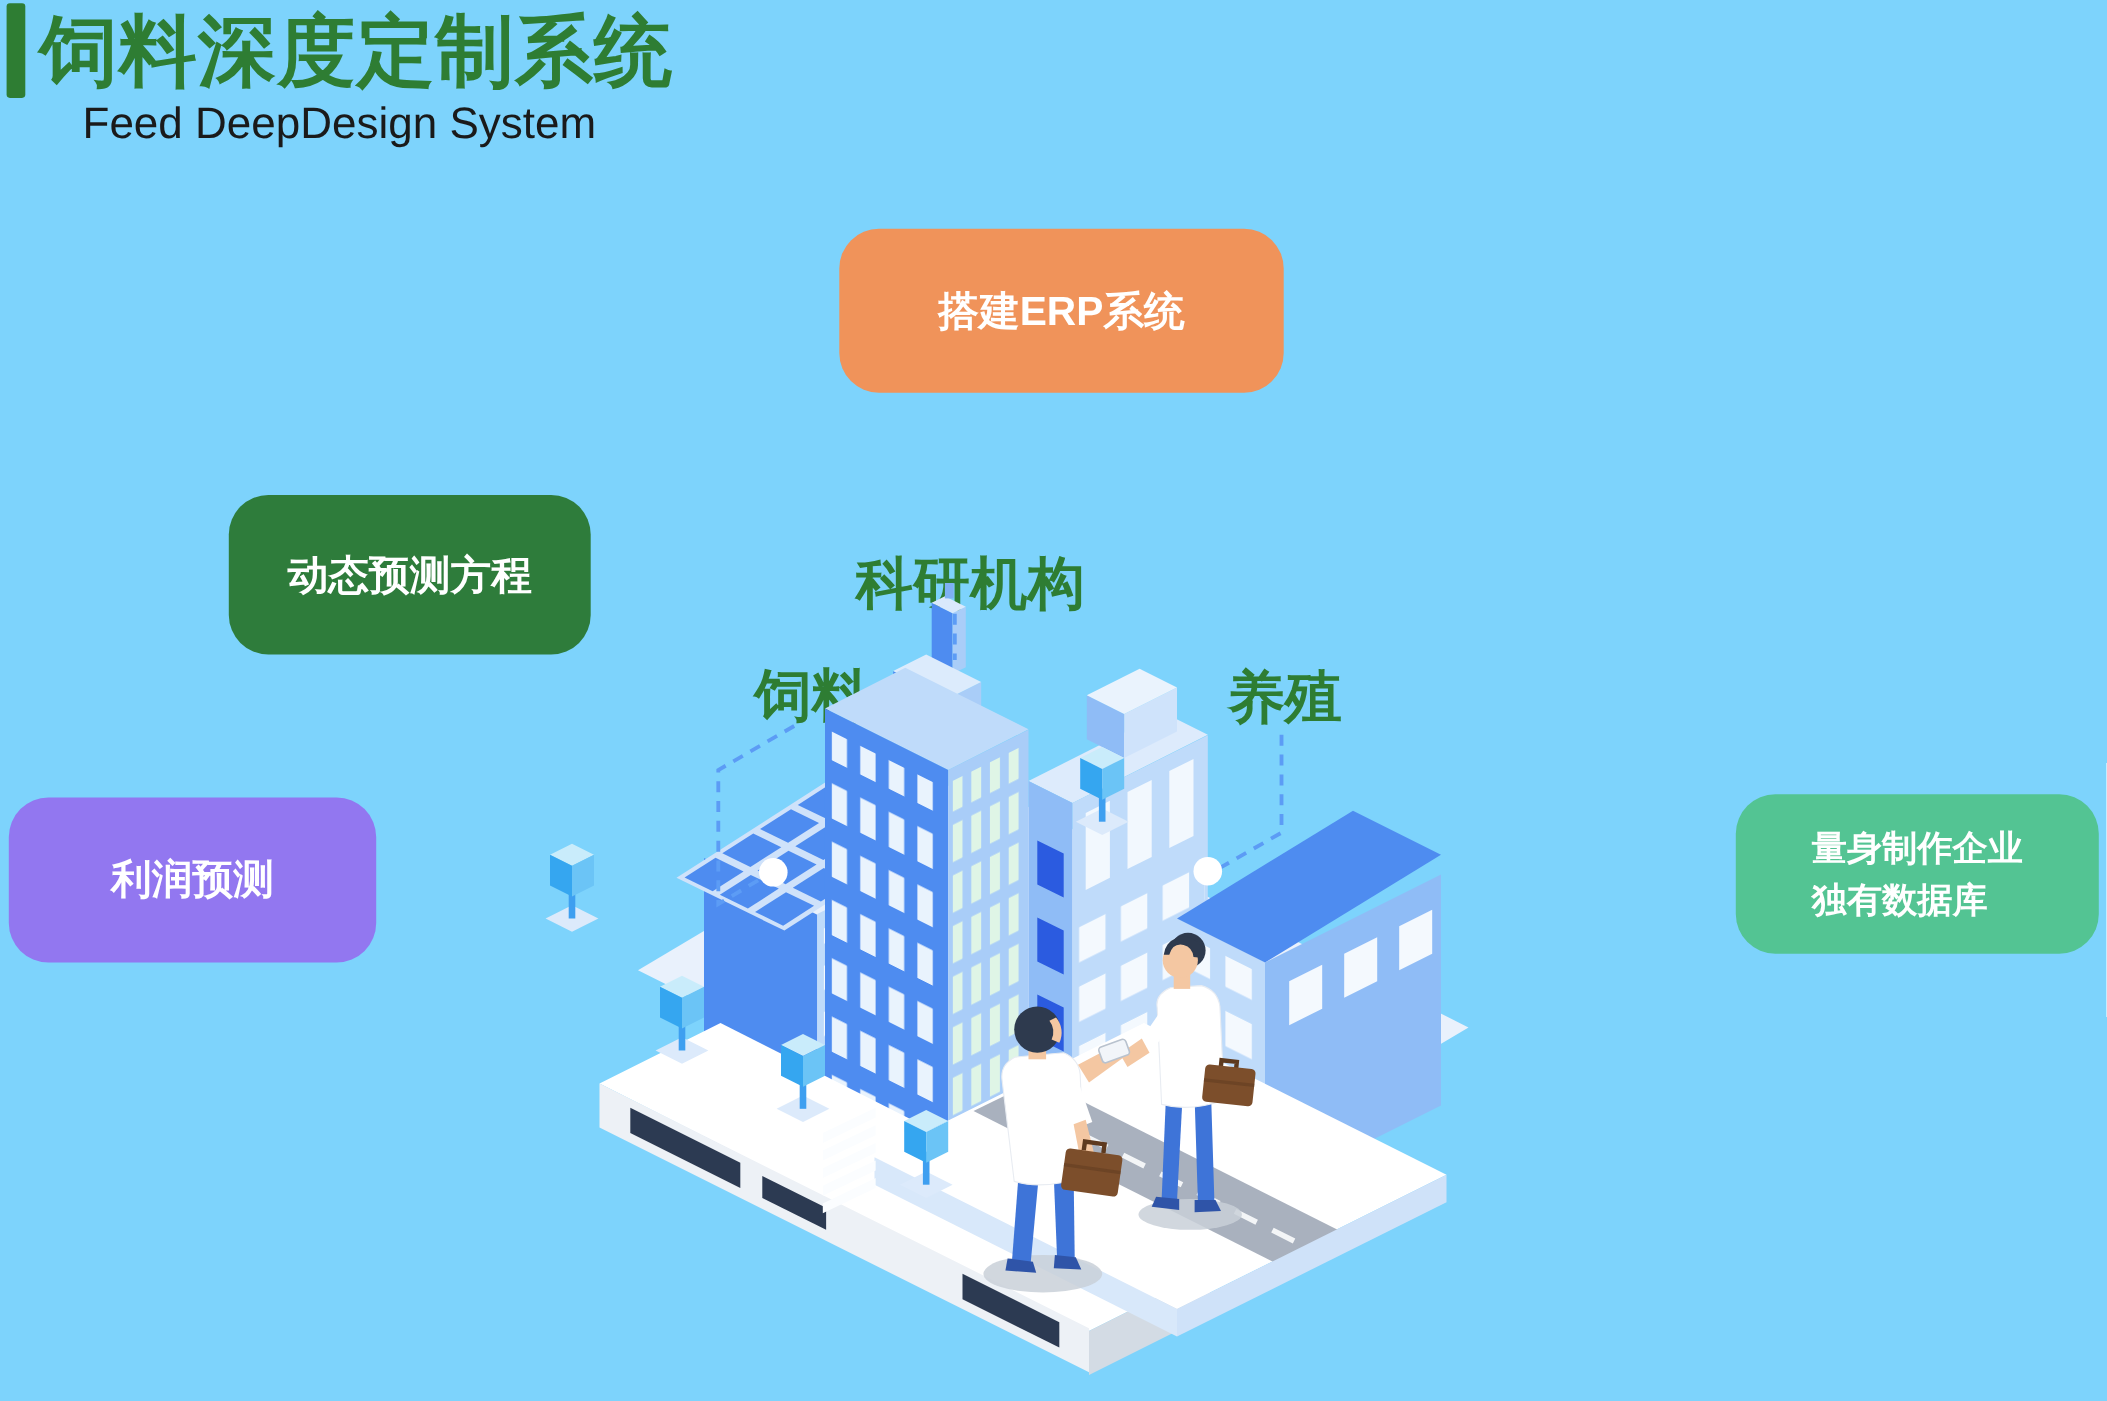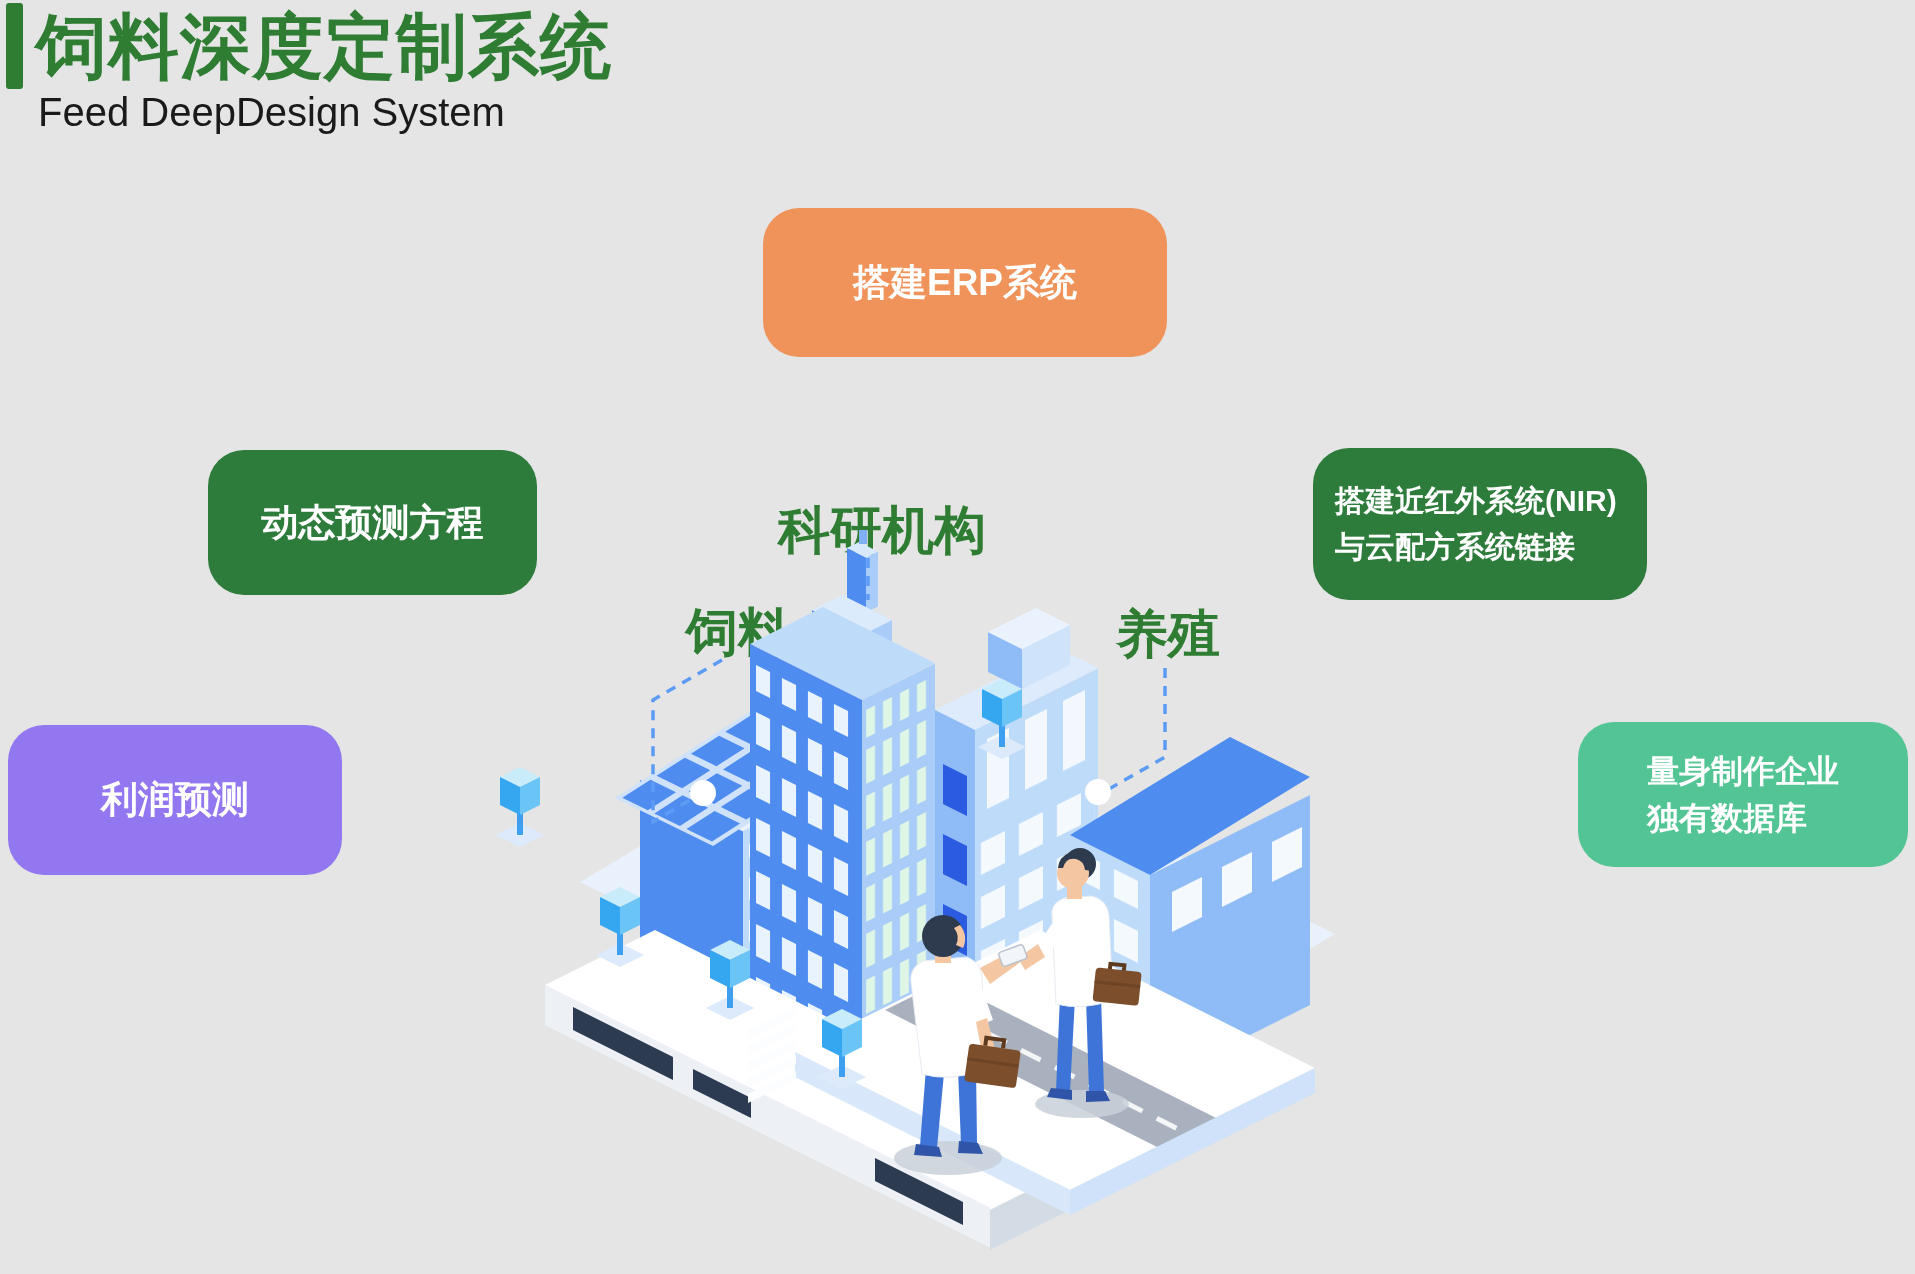--- a/index.html
+++ b/index.html
@@ -1,17 +1,17 @@
 <!DOCTYPE html>
 <html><head>
 <meta charset="utf-8">
 <style>
   html,body{margin:0;padding:0;background:#ffffff;}
   .canvas{
-    position:relative;width:1915px;height:1274px;background:#e5e5e5;overflow:hidden;
+    position:relative;width:1915px;height:1274px;background:#7dd3fc;overflow:hidden;
     font-family:"Liberation Sans","DejaVu Sans",sans-serif;
   }
   
   .accent-bar{position:absolute;left:6px;top:3px;width:17px;height:86px;border-radius:3px;}
   .page-title{
     position:absolute;left:36px;top:2px;margin:0;height:90px;display:flex;align-items:center;
     font-size:71px;font-weight:700;letter-spacing:1px;white-space:nowrap;
   }
   .page-subtitle{
     position:absolute;left:38px;top:90px;font-size:40px;font-weight:400;color:#1A1A1A;
@@ -42,36 +42,30 @@
   .lbl-feed{left:658px;top:598px;}
   .lbl-breeding{left:1116px;top:600px;}
 </style>
 </head>
 <body>
 
 <div class="canvas">
 
   <span class="accent-bar" style="background-color: rgb(46, 125, 51);"></span>
   <h1 class="page-title" style="color: rgb(46, 125, 51);">饲料深度定制系统</h1>
-  <div class="page-subtitle" style="color: rgb(26, 26, 26);">Feed DeepDesign System</div>
+  <div class="page-subtitle" style="color: rgb(26, 26, 26); margin-left: 37px;">Feed DeepDesign System</div>
 
   <div class="badge badge-erp" style="background-color: rgb(240, 147, 90);">
     <span class="one-line">搭建ERP系统</span>
   </div>
 
   <div class="badge badge-dynamic" style="background-color: rgb(46, 124, 59);">
     <span class="one-line">动态预测方程</span>
   </div>
 
-  <div class="badge badge-nir left-text" style="background-color: rgb(46, 124, 59);">
-    <span class="lines">
-      <span>搭建近红外系统(NIR)</span>
-      <span>与云配方系统链接</span>
-    </span>
-  </div>
 
   <div class="badge badge-database" style="background-color: rgb(83, 196, 147);">
     <span class="lines">
       <span>量身制作企业</span>
       <span>独有数据库</span>
     </span>
   </div>
 
   <div class="badge badge-profit" style="background-color: rgb(146, 119, 240);">
     <span class="one-line">利润预测</span>

